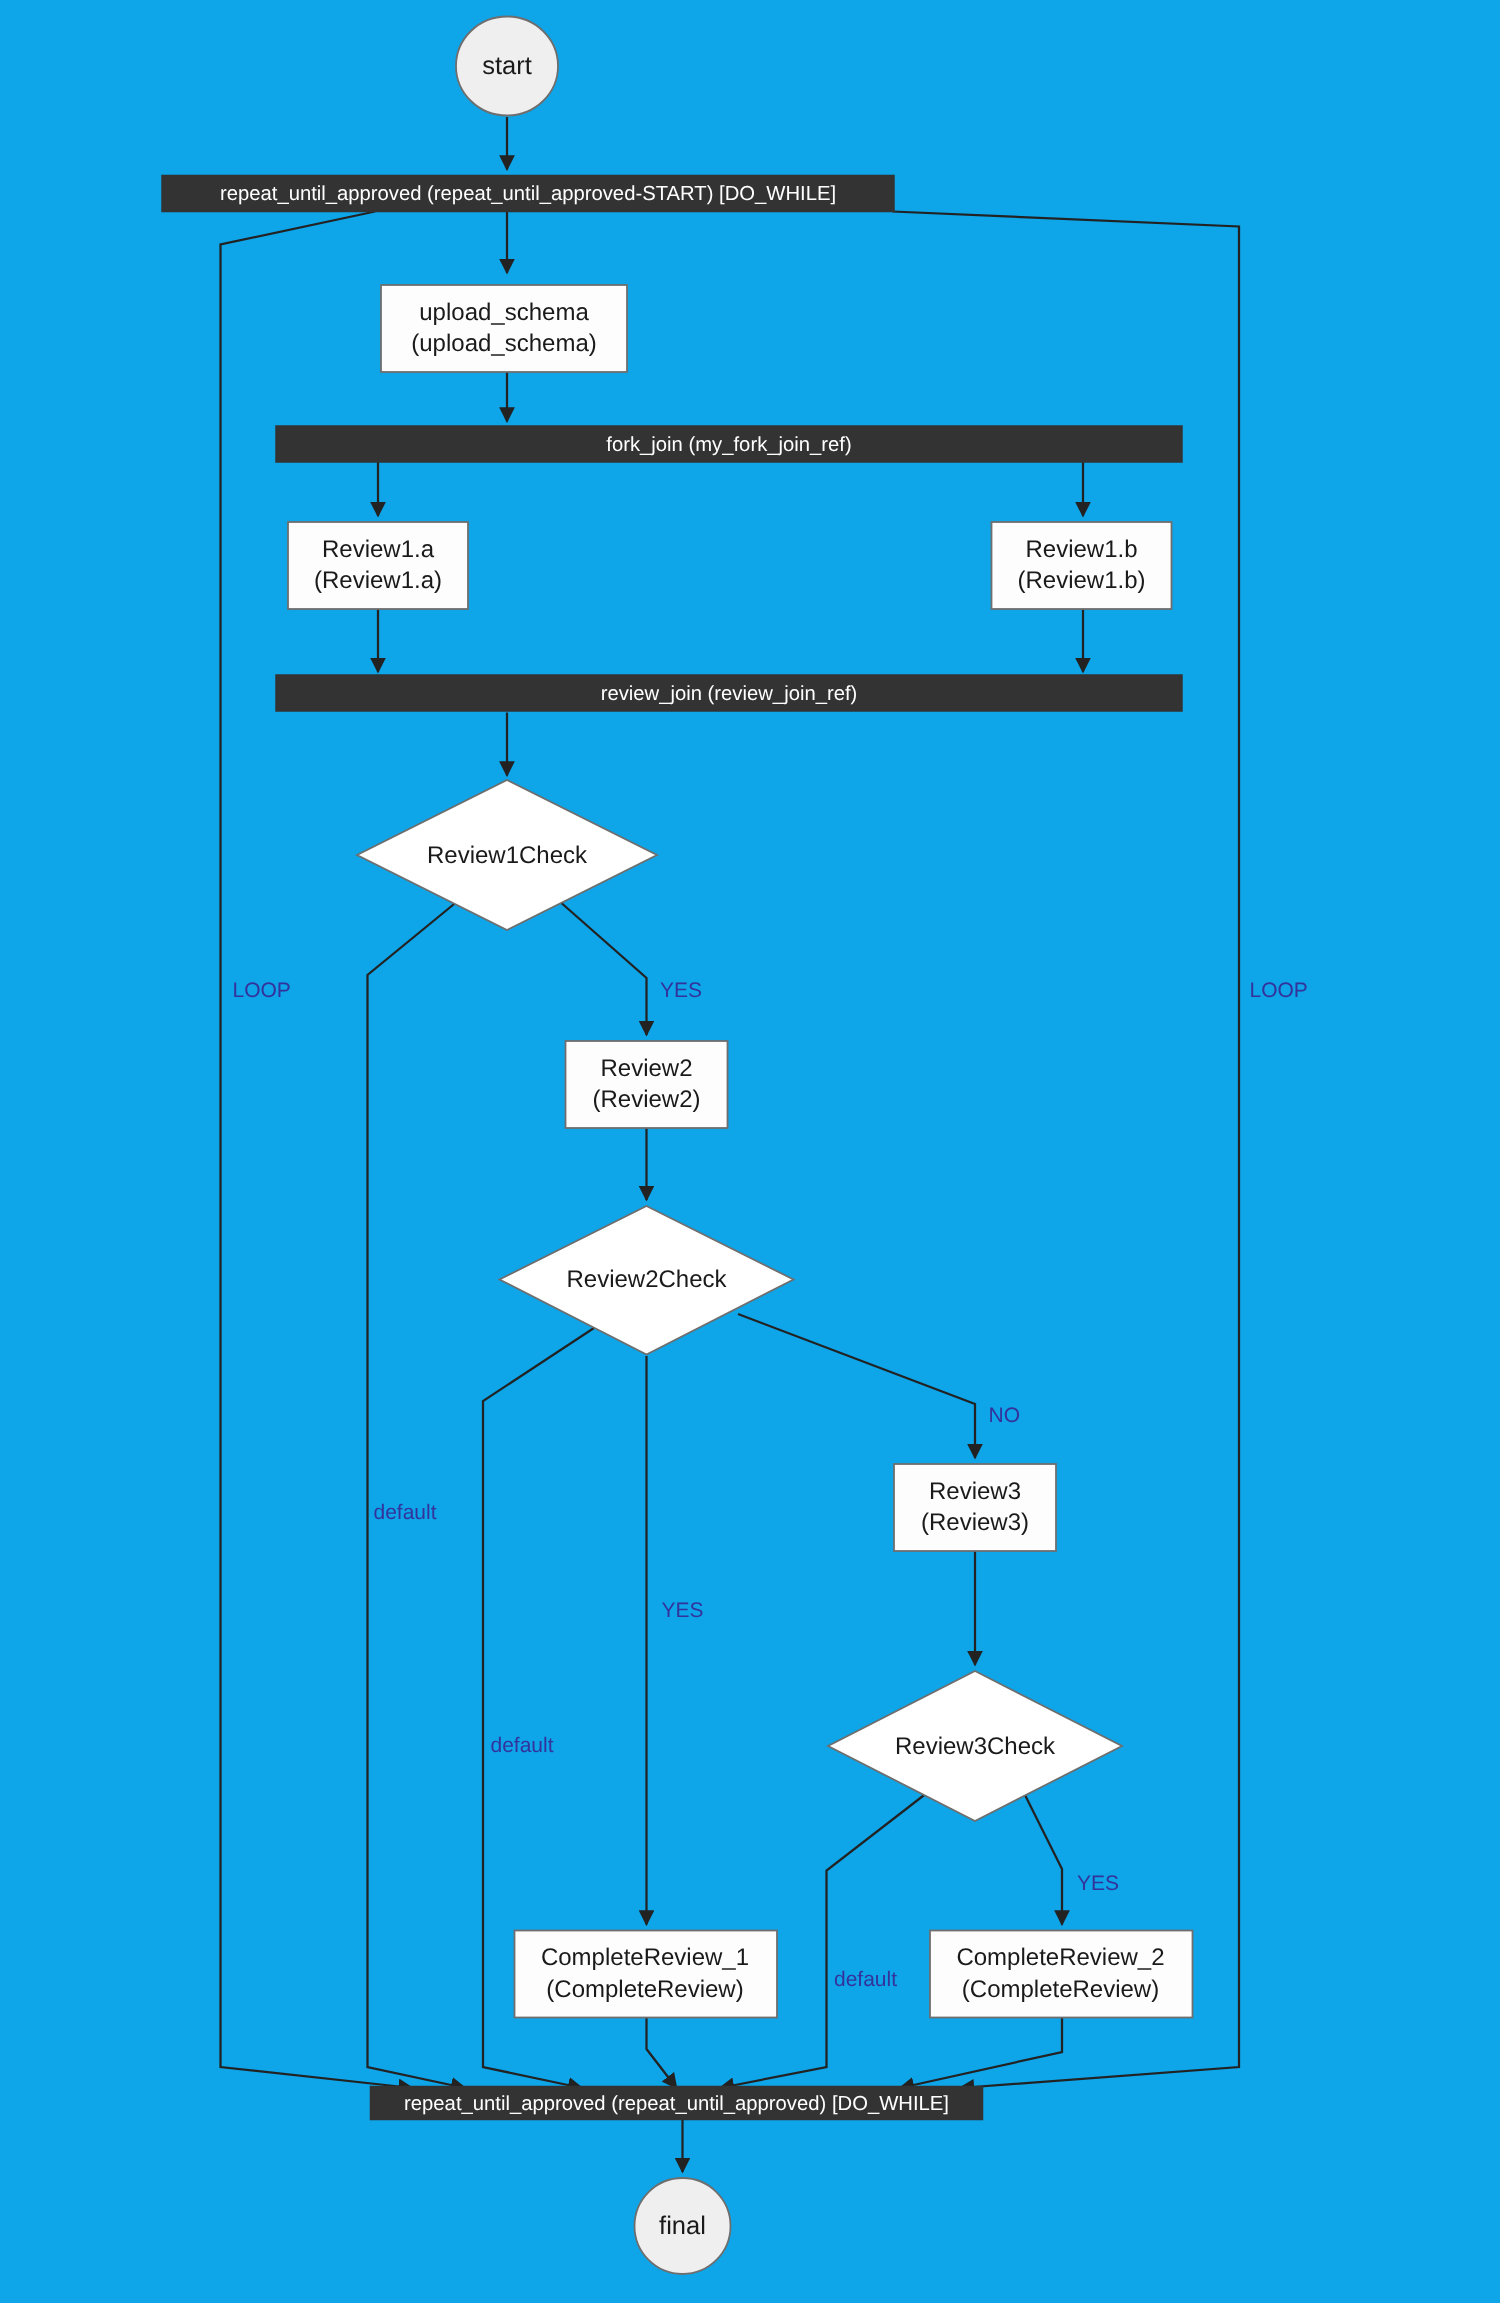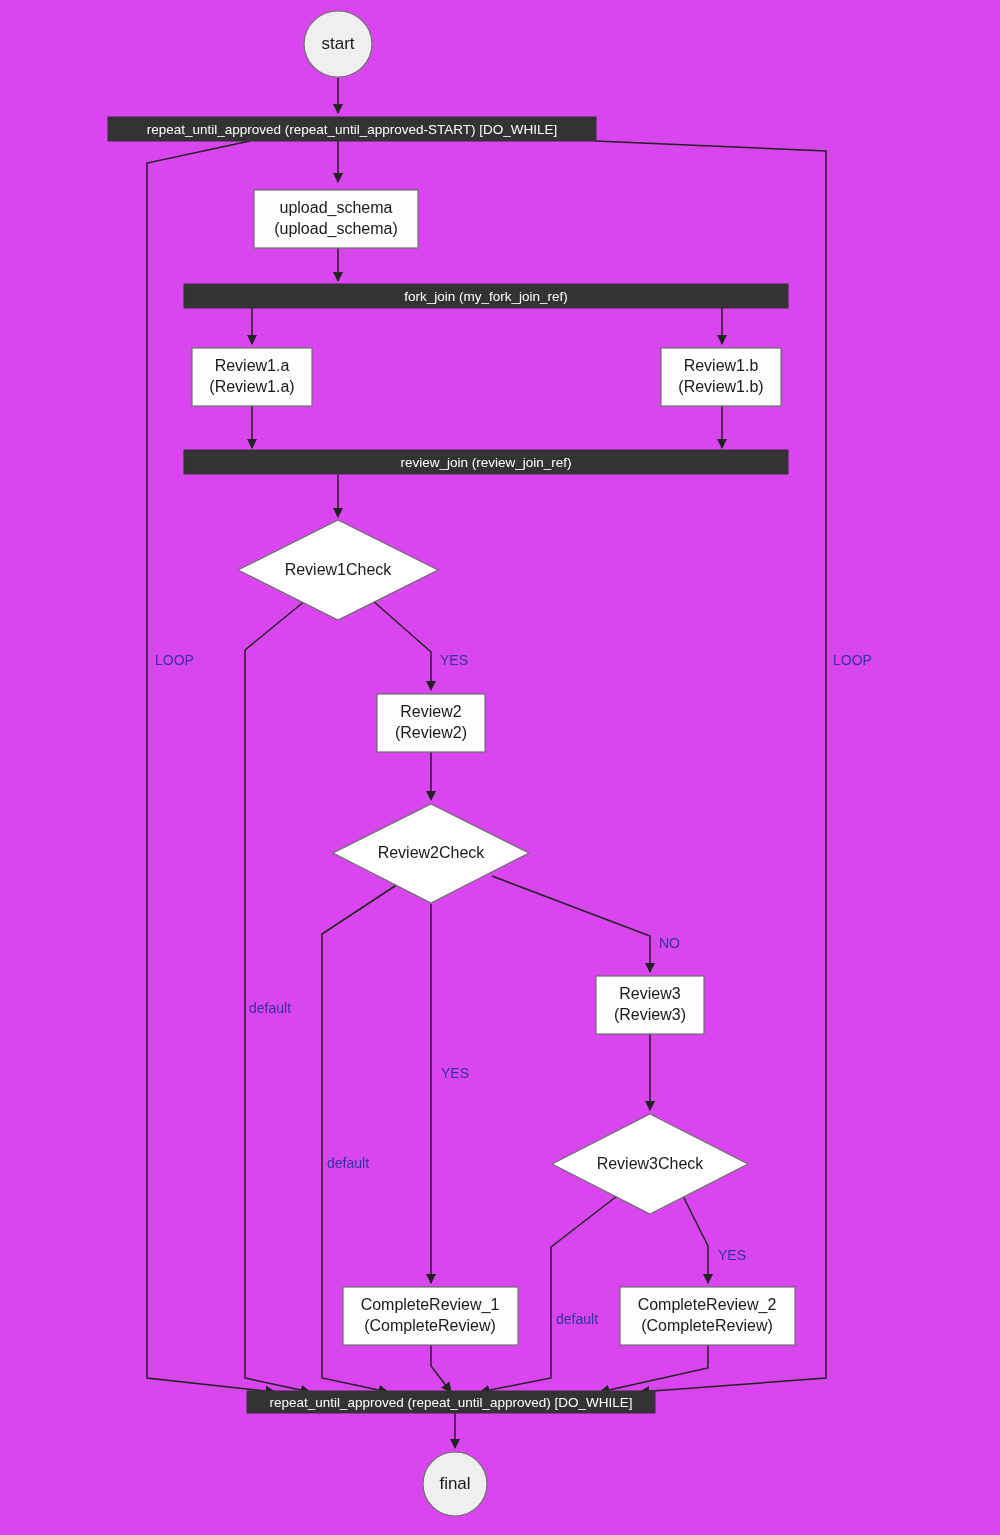--- a/index.html
+++ b/index.html
@@ -8,21 +8,21 @@
     padding: 0;
     background: #f2f2f2;
   }
   body {
     font-family: "Liberation Sans", sans-serif;
   }
   #canvas-wrap {
     position: relative;
     width: 1000px;
     height: 1535px;
-    background: #d946ef;
+    background: #0ea5e9;
     overflow: hidden;
   }
   svg#diagram {
     position: absolute;
     top: 0;
     left: 0;
     width: 1000px;
     height: 1535px;
   }
   .node-text {

